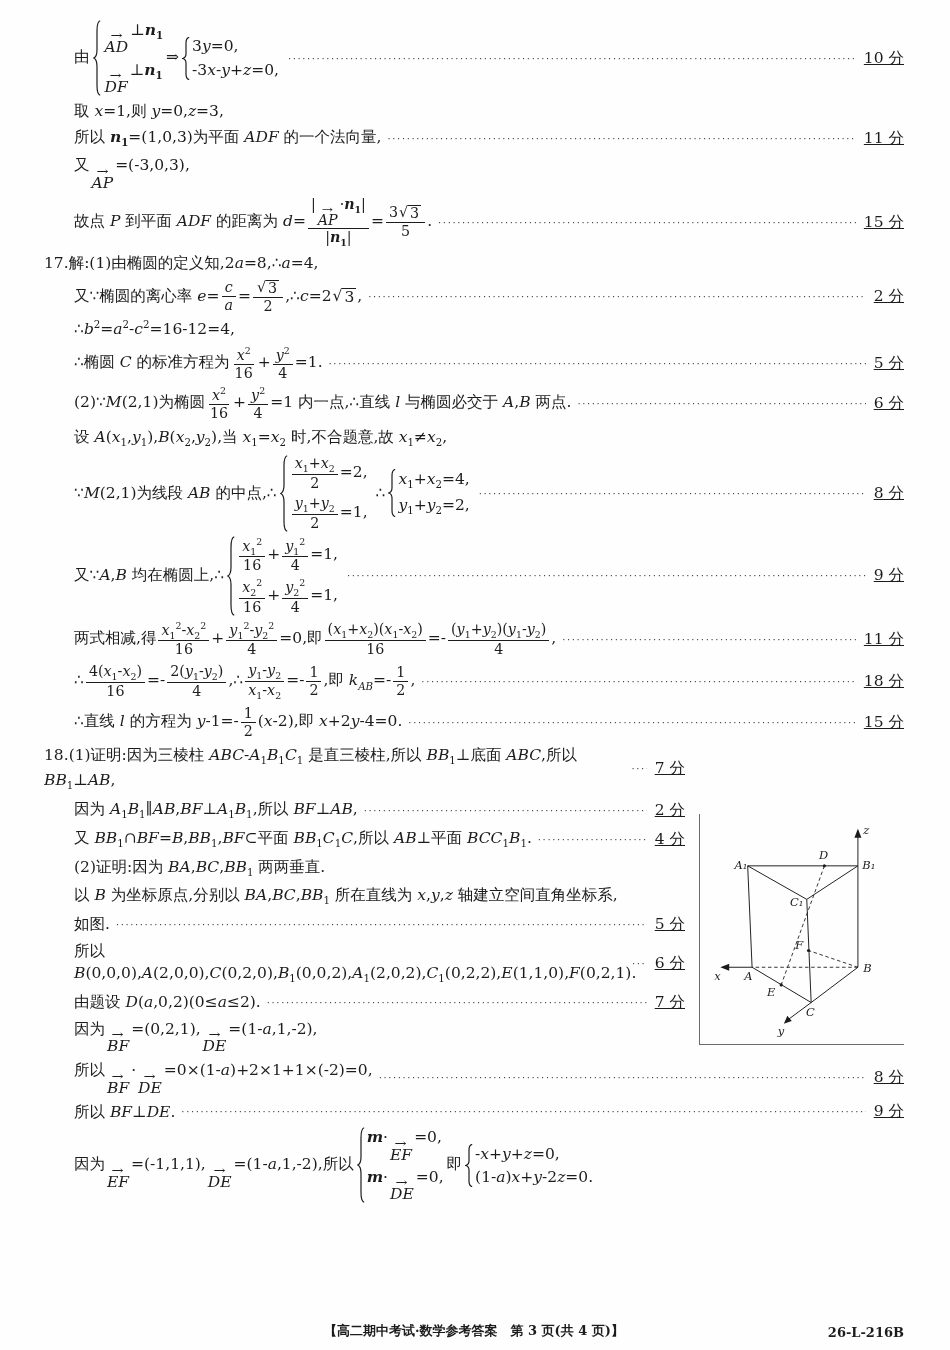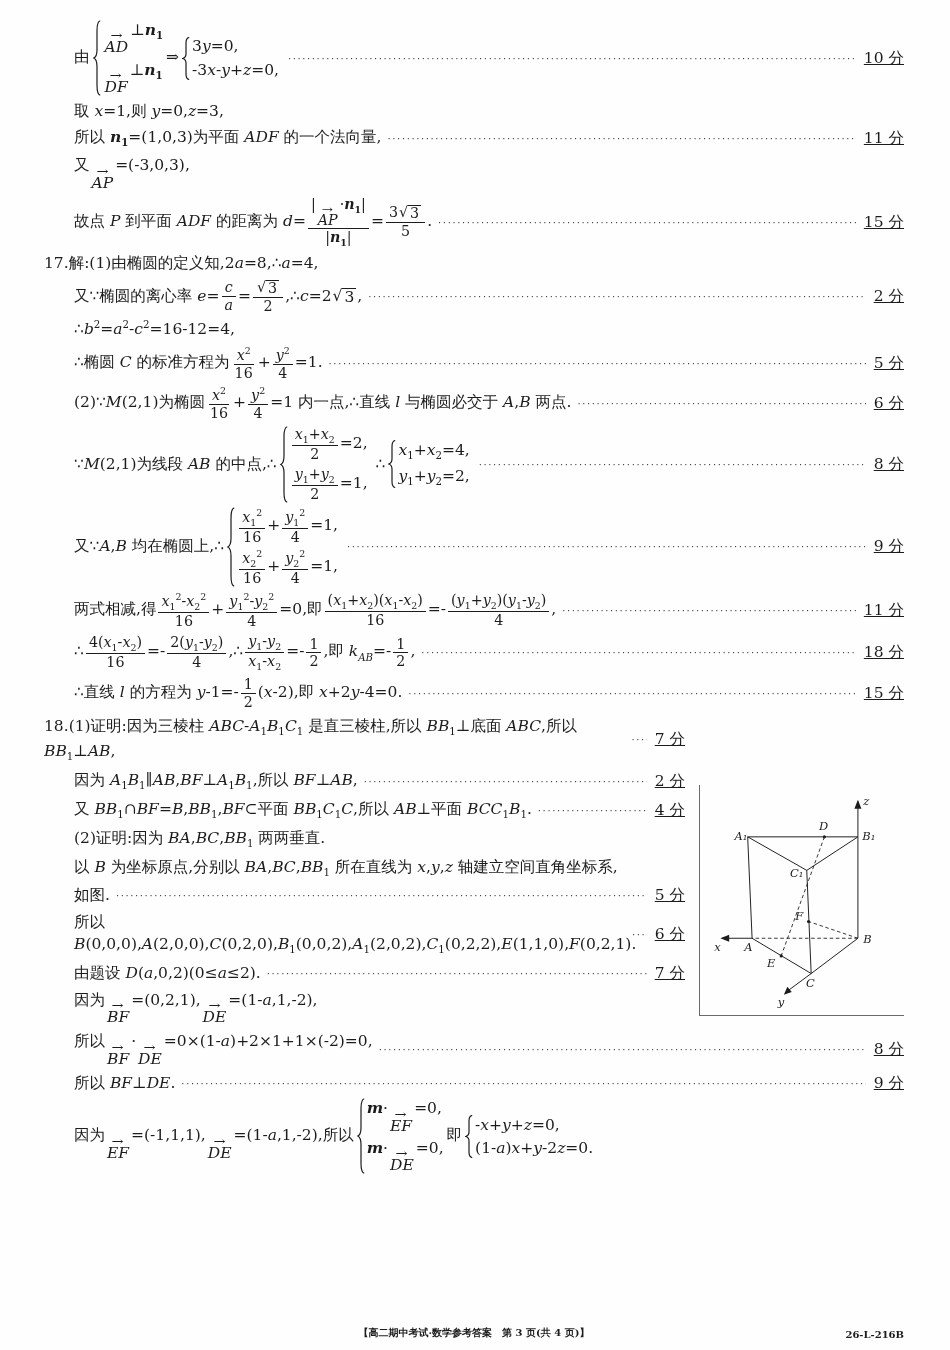--- a/index.html
+++ b/index.html
@@ -35,21 +35,21 @@
   .cases{display:inline-flex;align-items:center;vertical-align:middle;margin:0 3px;gap:2px;}
   .cases svg.brace{flex:none;display:block;}
   .rows{display:inline-flex;flex-direction:column;gap:3px;align-items:flex-start;}
   .crow{display:block;white-space:nowrap;line-height:1.3;}
   .fig{float:right;width:205px;margin:70px 0 8px 14px;padding:6px 2px 4px 8px;box-sizing:border-box;
     border-left:1px solid #6a6a6a;border-bottom:1px solid #6a6a6a;}
   .fig svg{display:block;width:100%;height:auto;}
   .fig text{font-family:"DejaVu Serif","DejaVu Sans","Liberation Serif",serif;
     font-style:italic;font-size:13px;fill:#1c1c1c;}
   .page-footer{flex:none;position:relative;display:flex;justify-content:center;
-    font-weight:bold;font-size:10px;padding:8px 0 2px;}
+    font-weight:bold;font-size:13px;padding:8px 0 2px;}
   .footer-code{position:absolute;right:0;bottom:2px;font-weight:bold;margin-left:28px;}
 </style>
 </head>
 <body>
 
 <div class="page">
   <div class="content">
 
     <div class="block">
         <div class="line">
@@ -150,20 +150,23 @@
         <div class="line">
           <span class="lc">(2)∵<i>M</i>(2,1)为椭圆<span class="frac">
               <span class="fn"><i>x</i><sup>2</sup></span>
               <span class="fd">16</span>
             </span>+<span class="frac">
               <span class="fn"><i>y</i><sup>2</sup></span>
               <span class="fd">4</span>
             </span>=1 内一点,∴直线 <i>l</i> 与椭圆必交于 <i>A</i>,<i>B</i> 两点.</span>
           <span class="leader">························································································································································································································································································</span>
           <span class="score">6 分</span>
+        </div>
+        <div class="line">
+          <span class="lc">设 <i>A</i>(<i>x</i><sub>1</sub>,<i>y</i><sub>1</sub>),<i>B</i>(<i>x</i><sub>2</sub>,<i>y</i><sub>2</sub>),当 <i>x</i><sub>1</sub>=<i>x</i><sub>2</sub> 时,不合题意,故 <i>x</i><sub>1</sub>≠<i>x</i><sub>2</sub>,</span>
         </div>
         <div class="line">
           <span class="lc">∵<i>M</i>(2,1)为线段 <i>AB</i> 的中点,∴<span class="cases">
               <svg viewBox="0 0 10 100" preserveAspectRatio="none" width="8" height="77" class="brace">
                 <path d="M9 1 Q5 2 5 14 L5 39 Q5 48 1 50 Q5 52 5 61 L5 86 Q5 98 9 99" fill="none" stroke="currentColor" stroke-width="1.2" vector-effect="non-scaling-stroke"></path>
               </svg>
               <span class="rows">
                 <span class="crow"><span class="frac">
                     <span class="fn"><i>x</i><sub>1</sub>+<i>x</i><sub>2</sub></span>
                     <span class="fd">2</span>

